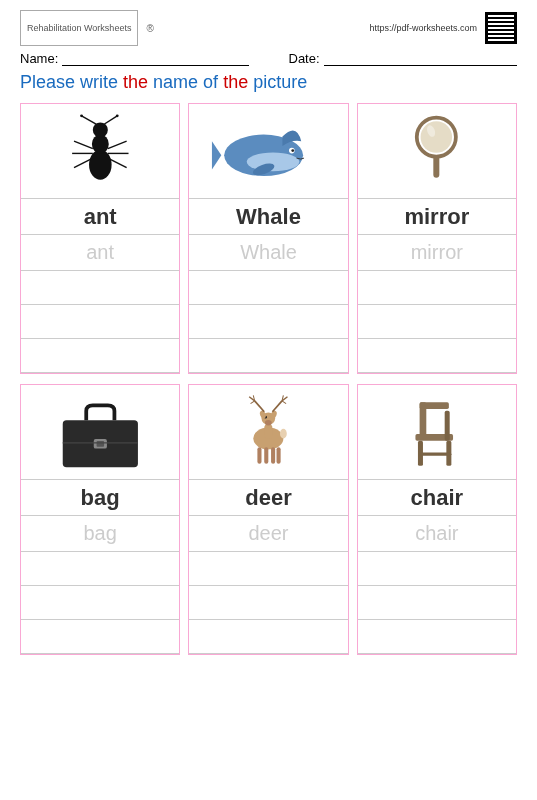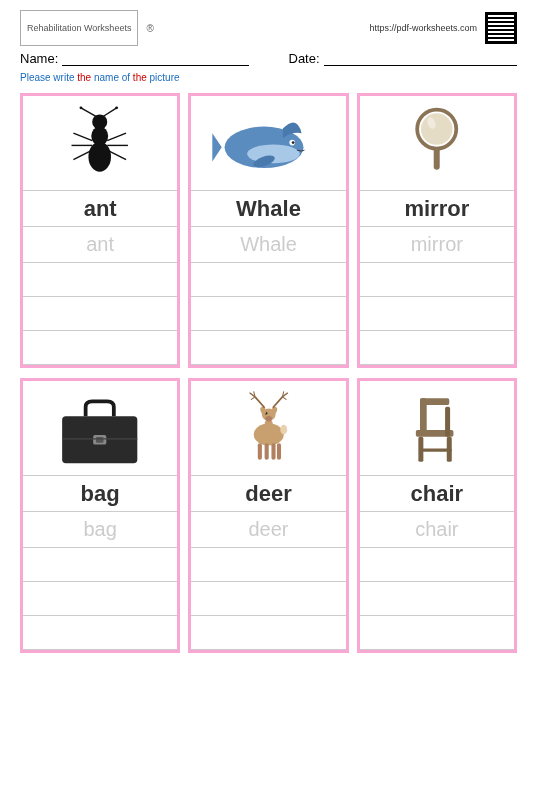--- a/index.html
+++ b/index.html
@@ -53,35 +53,35 @@
     .name-field label, .date-field label {
       font-size: 13px;
       white-space: nowrap;
     }
     .underline {
       flex: 1;
       border-bottom: 1px solid #000;
       height: 16px;
     }
     .instruction {
-      font-size: 10px;
+      font-size: 18px;
       color: #1a6bbf;
       margin-bottom: 10px;
     }
     .instruction span.the {
       color: #c00;
     }
     .grid {
       display: grid;
       grid-template-columns: repeat(3, 1fr);
       gap: 8px;
       margin-bottom: 10px;
     }
     .word-card {
-      border: 3px solid #f9a8d4;
+      border: 1px solid #f9a8d4;
       display: flex;
       flex-direction: column;
     }
     .word-card .image-area {
       width: 100%;
       height: 95px;
       overflow: hidden;
       border-bottom: 1px solid #ccc;
       display: flex;
       align-items: center;

